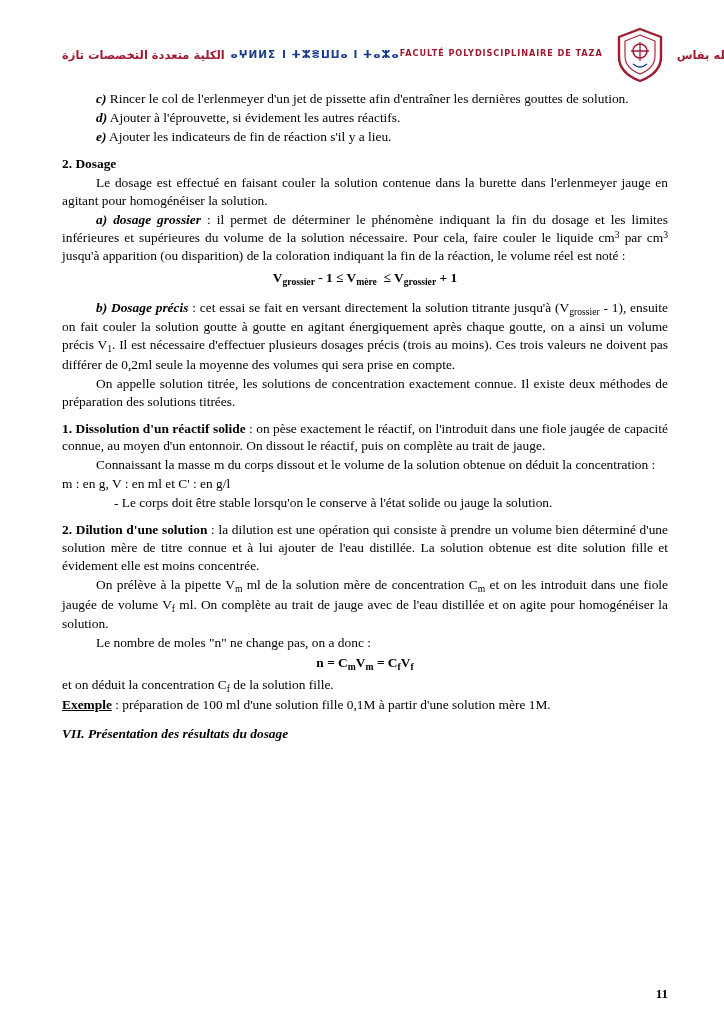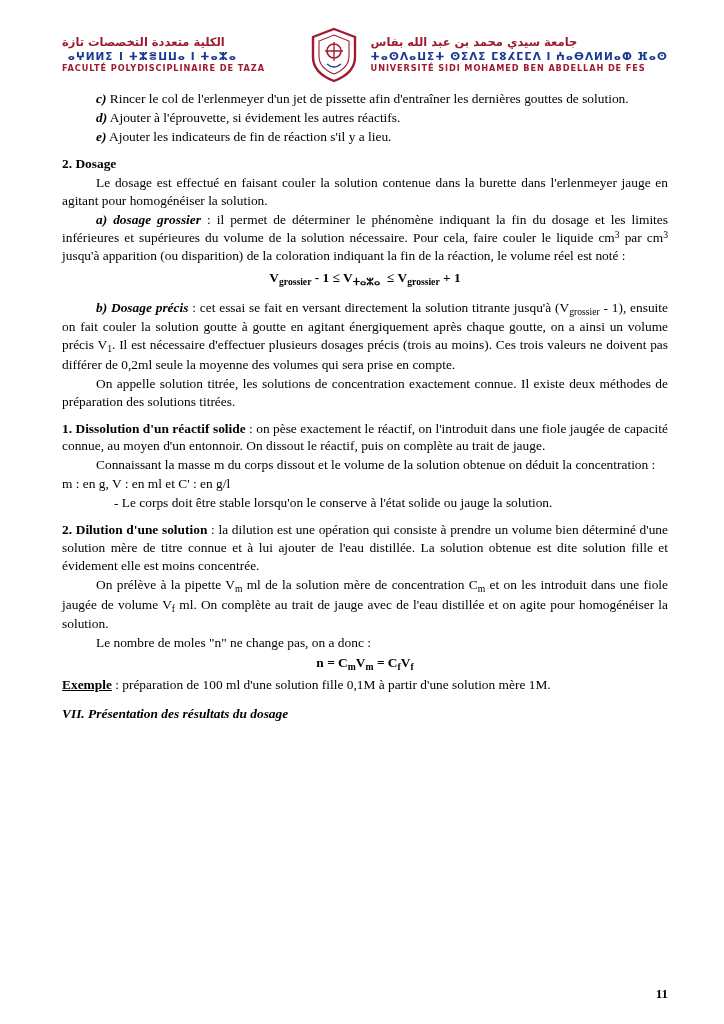--- a/index.html
+++ b/index.html
@@ -27,21 +27,21 @@
   .header {
     display: flex;
     align-items: center;
     justify-content: space-between;
     height: 58px;
     margin-bottom: 6px;
   }
   .header-side {
     flex: 1 1 0;
     display: flex;
-    flex-direction: column;
+    flex-direction: row;
     justify-content: center;
   }
   .header-side.left { align-items: flex-start; }
   .header-side.right { align-items: flex-start; }
 
   .hdr-line-ar {
     font-family: "DejaVu Sans", sans-serif;
     font-size: 11.5px;
     font-weight: bold;
     color: #9e1b32;
@@ -172,21 +172,21 @@
 
     <p class="sec">2. Dosage</p>
 
     <p class="ind">Le dosage est effectué en faisant couler la solution contenue dans la burette dans l'erlenmeyer jauge en agitant pour homogénéiser la solution.</p>
 
     <p class="ind">
       <span class="bi">a) dosage grossier</span><span> : il permet de déterminer le phénomène indiquant la fin du dosage et les limites inférieures et supérieures du volume de la solution nécessaire. Pour cela, faire couler le liquide cm</span><sup>3</sup><span> par cm</span><sup>3</sup><span> jusqu'à apparition (ou disparition) de la coloration indiquant la fin de la réaction, le volume réel est noté :</span>
     </p>
 
     <p class="centered">
-      V<sub>grossier</sub> - 1 ≤ V<sub>ⵜⴰⵣⴰ</sub> &nbsp;≤ V<sub>grossier</sub> + 1
+      V<sub>grossier</sub> - 1 ≤ V<sub>mère</sub> &nbsp;≤ V<sub>grossier</sub> + 1
     </p>
 
     <div class="spacer6"></div>
 
     <p class="ind">
       <span class="bi">b) Dosage précis</span><span> : cet essai se fait en versant directement la solution titrante jusqu'à (V</span><sub>grossier</sub><span> - 1), ensuite on fait couler la solution goutte à goutte en agitant énergiquement après chaque goutte, on a ainsi un volume précis V</span><sub>1</sub><span>. Il est nécessaire d'effectuer plusieurs dosages précis (trois au moins). Ces trois valeurs ne doivent pas différer de 0,2ml seule la moyenne des volumes qui sera prise en compte.</span>
     </p>
 
 
     <p class="ind">On appelle solution titrée, les solutions de concentration exactement connue. Il existe deux méthodes de préparation des solutions titrées.</p>
@@ -210,20 +210,23 @@
     <p class="ind">
       <span>On prélève à la pipette V</span><sub>m</sub><span> ml de la solution mère de concentration C</span><sub>m</sub><span> et on les introduit dans une fiole jaugée de volume V</span><sub>f</sub><span> ml. On complète au trait de jauge avec de l'eau distillée et on agite pour homogénéiser la solution.</span>
     </p>
 
     <p class="ind">Le nombre de moles "n" ne change pas, on a donc :</p>
 
     <p class="centered-plain">
       n = C<sub>m</sub>V<sub>m</sub> = C<sub>f</sub>V<sub>f</sub>
     </p>
 
+    <p>
+      <span>et on déduit la concentration C</span><sub>f</sub><span> de la solution fille.</span>
+    </p>
 
     <p>
       <span class="b u">Exemple</span><span> : préparation de 100 ml d'une solution fille 0,1M à partir d'une solution mère 1M.</span>
     </p>
 
     <p class="sec-it">VII. Présentation des résultats du dosage</p>
 
   </div>
 
   <div class="pagenum">11</div>

